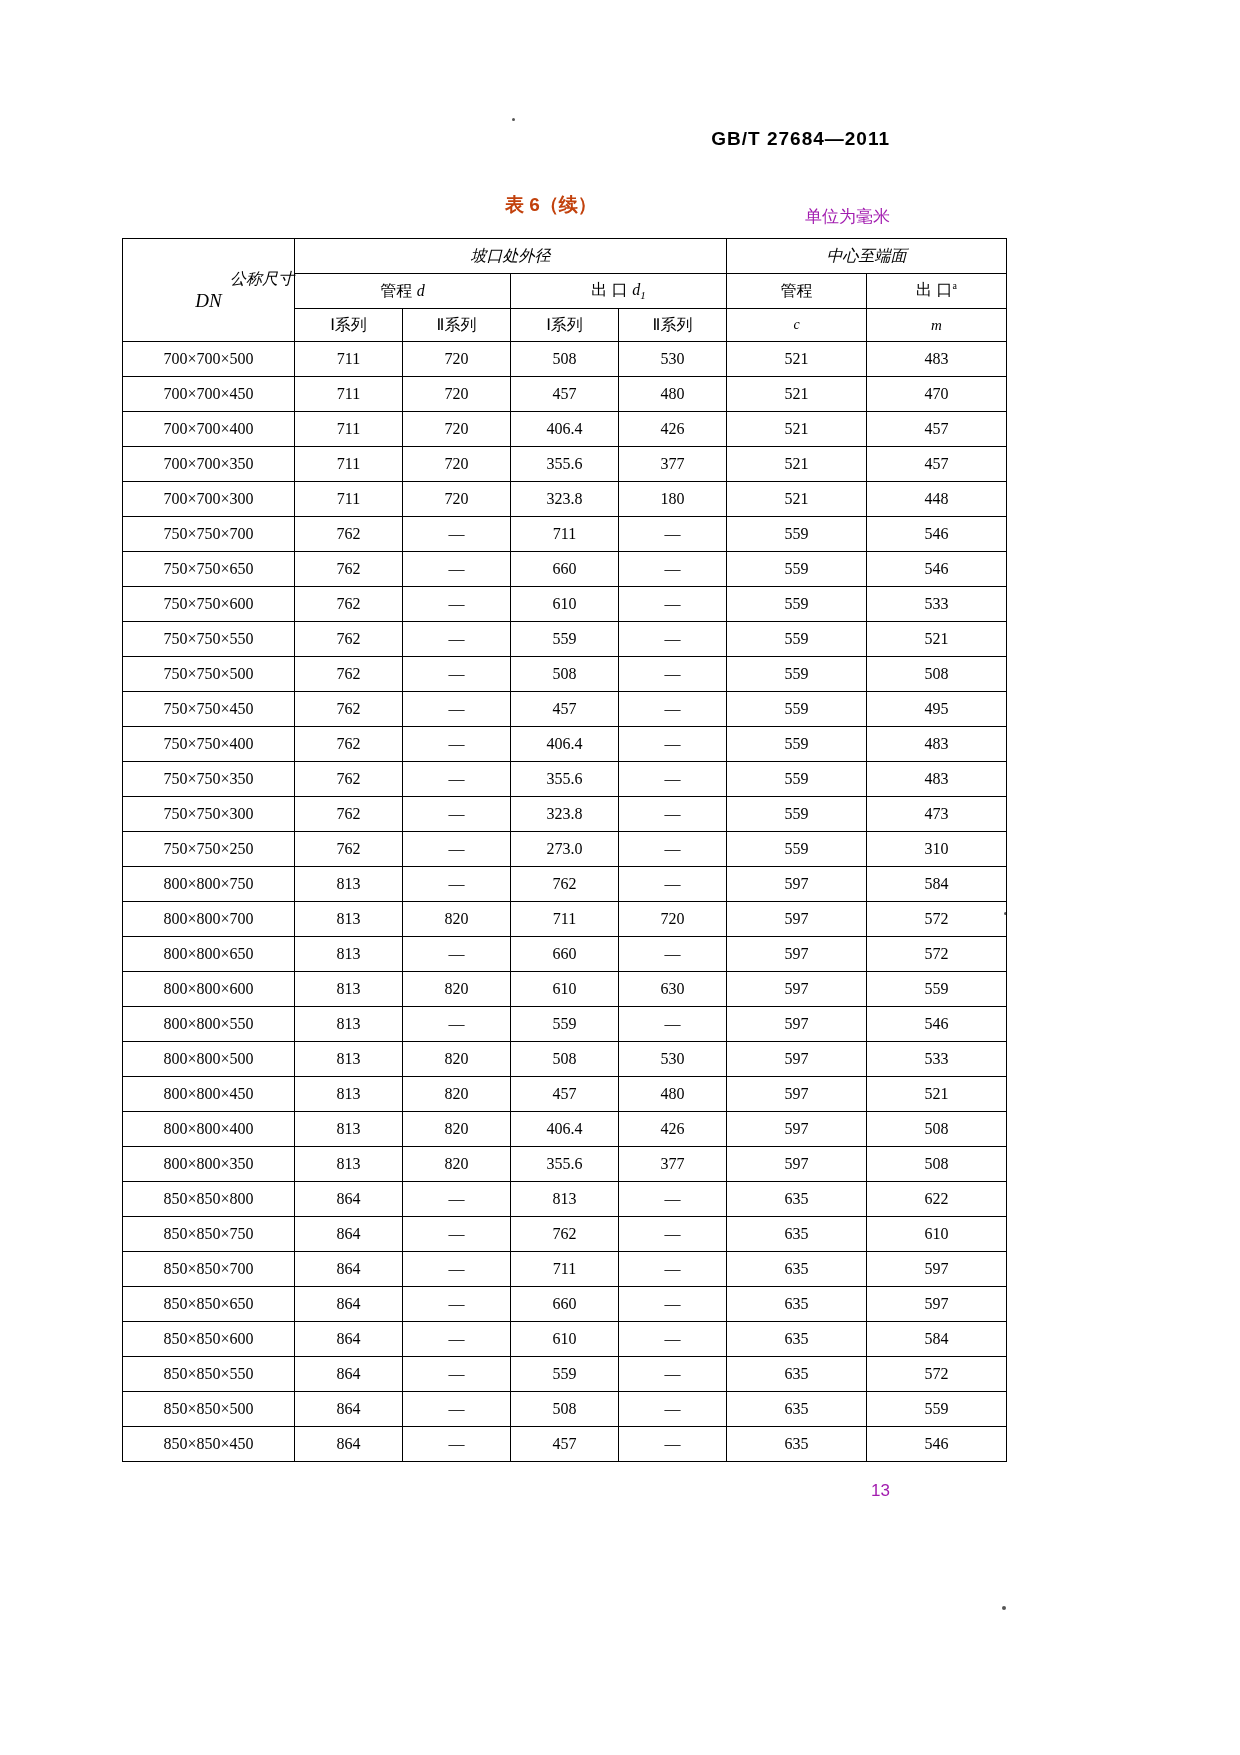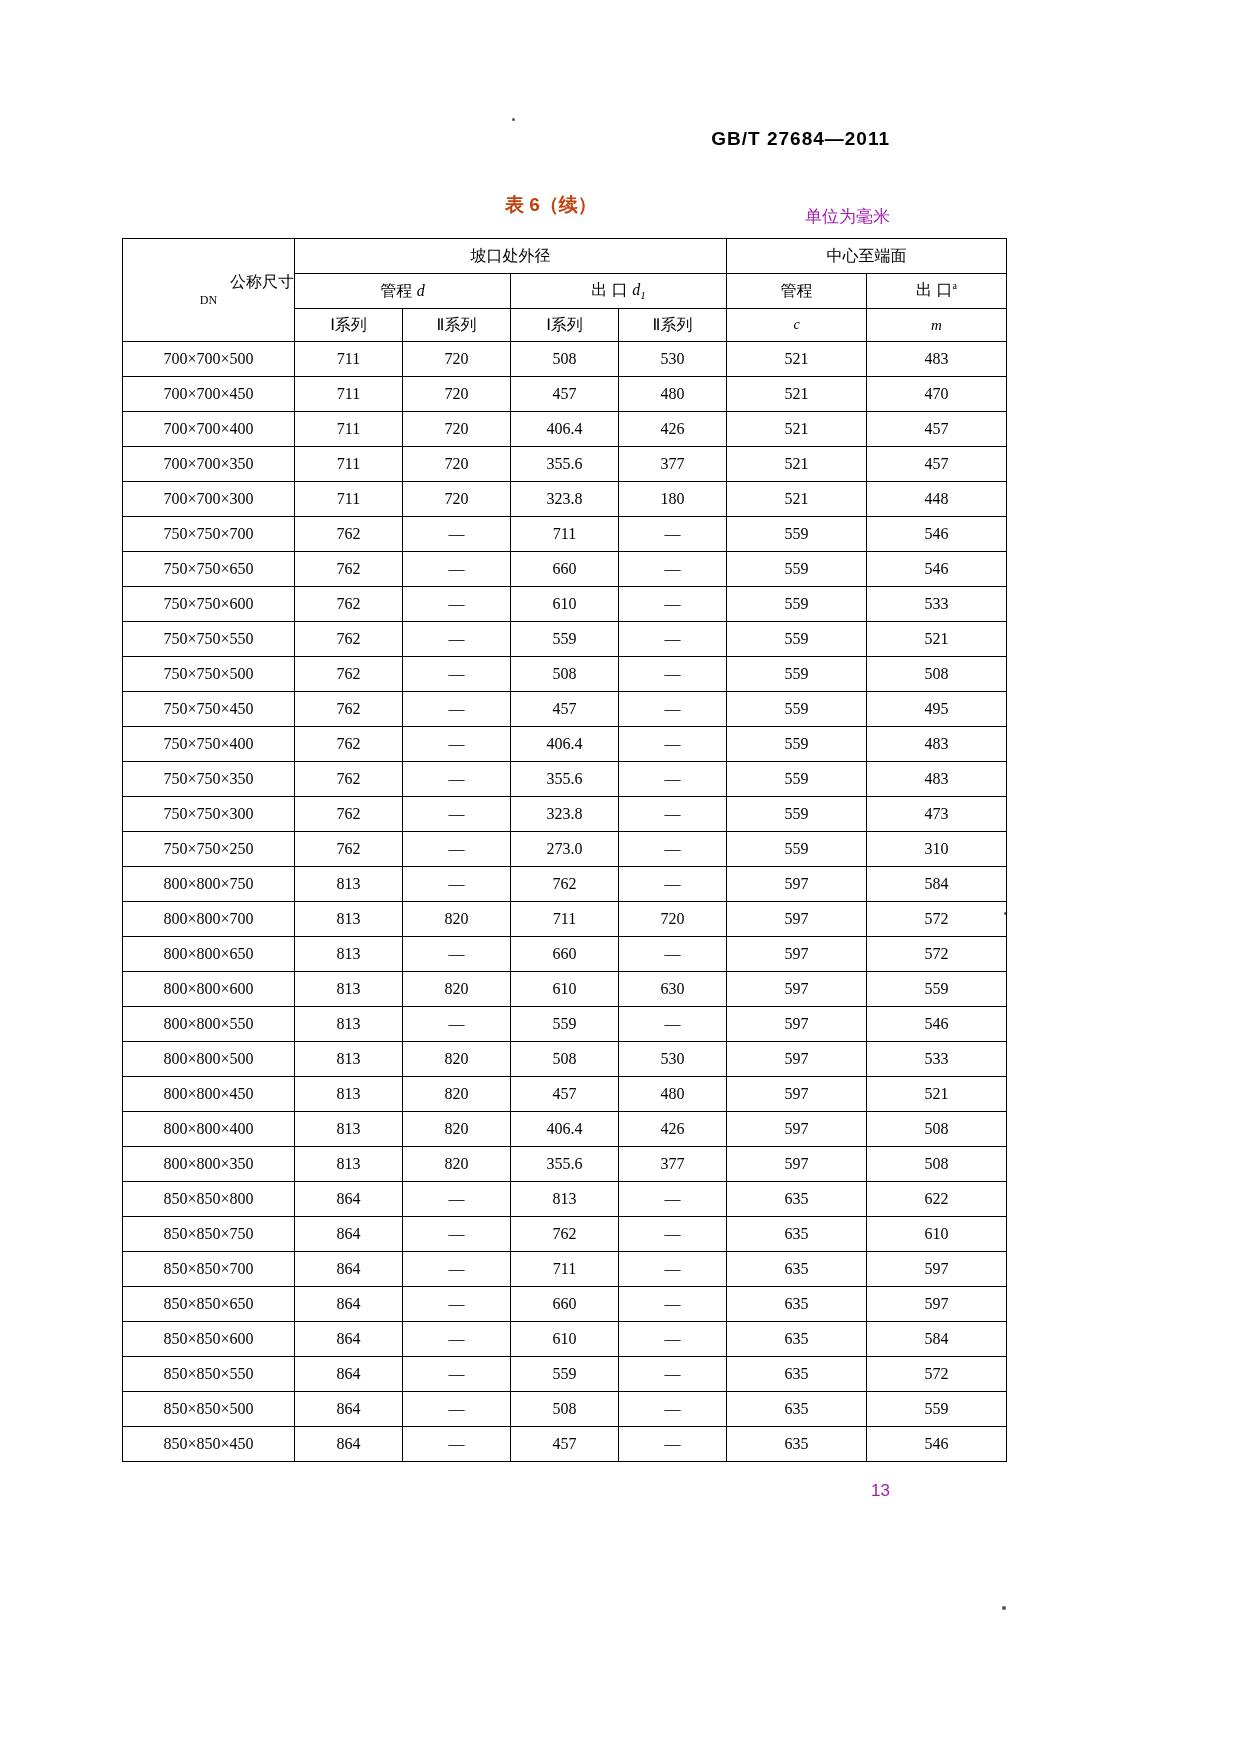--- a/index.html
+++ b/index.html
@@ -64,21 +64,21 @@
     text-align: center;
     vertical-align: middle;
     font-size: 16px;
     font-family: "Liberation Serif", serif;
     color: #000;
     padding: 0;
   }
   table.data th {
     font-weight: normal;
   }
-  .hdr-row1 th { height: 34px; }
+  .hdr-row1 th { height: 34px; font-style: italic; }
   .hdr-row2 th { height: 34px; }
   .hdr-row3 th { height: 32px; }
   table.data td { height: 34px; }
   .col-dn { width: 172px; }
   .col-s   { width: 108px; }
   .col-c  { width: 140px; }
   .col-m  { width: 140px; }
   .cn { font-family: "Liberation Sans", sans-serif; font-size: 16px; }
   .cn-b { font-family: "Liberation Sans", sans-serif; font-size: 16px; text-align: right; }
   .ital { font-style: italic; font-family: "Liberation Serif", serif; }
@@ -139,21 +139,21 @@
           <col class="col-s">
           <col class="col-s">
           <col class="col-s">
           <col class="col-c">
           <col class="col-m">
       </colgroup>
       <thead>
         <tr class="hdr-row1">
           <th rowspan="3">
             <div class="cn-b">公称尺寸</div>
-            <div style="font-family:'Liberation Serif',serif;font-size:12px;">DN</div>
+            <div style="font-family:'Liberation Serif',serif;font-size:19px;">DN</div>
           </th>
           <th colspan="4" class="cn-b">坡口处外径</th>
           <th colspan="2" class="cn-b">中心至端面</th>
         </tr>
         <tr class="hdr-row2">
           <th colspan="2">
             <span class="cn">管程 </span><span class="ital">d</span>
           </th>
           <th colspan="2">
             <span class="cn">出 口 </span><span class="ital">d</span><span class="sub">1</span>

